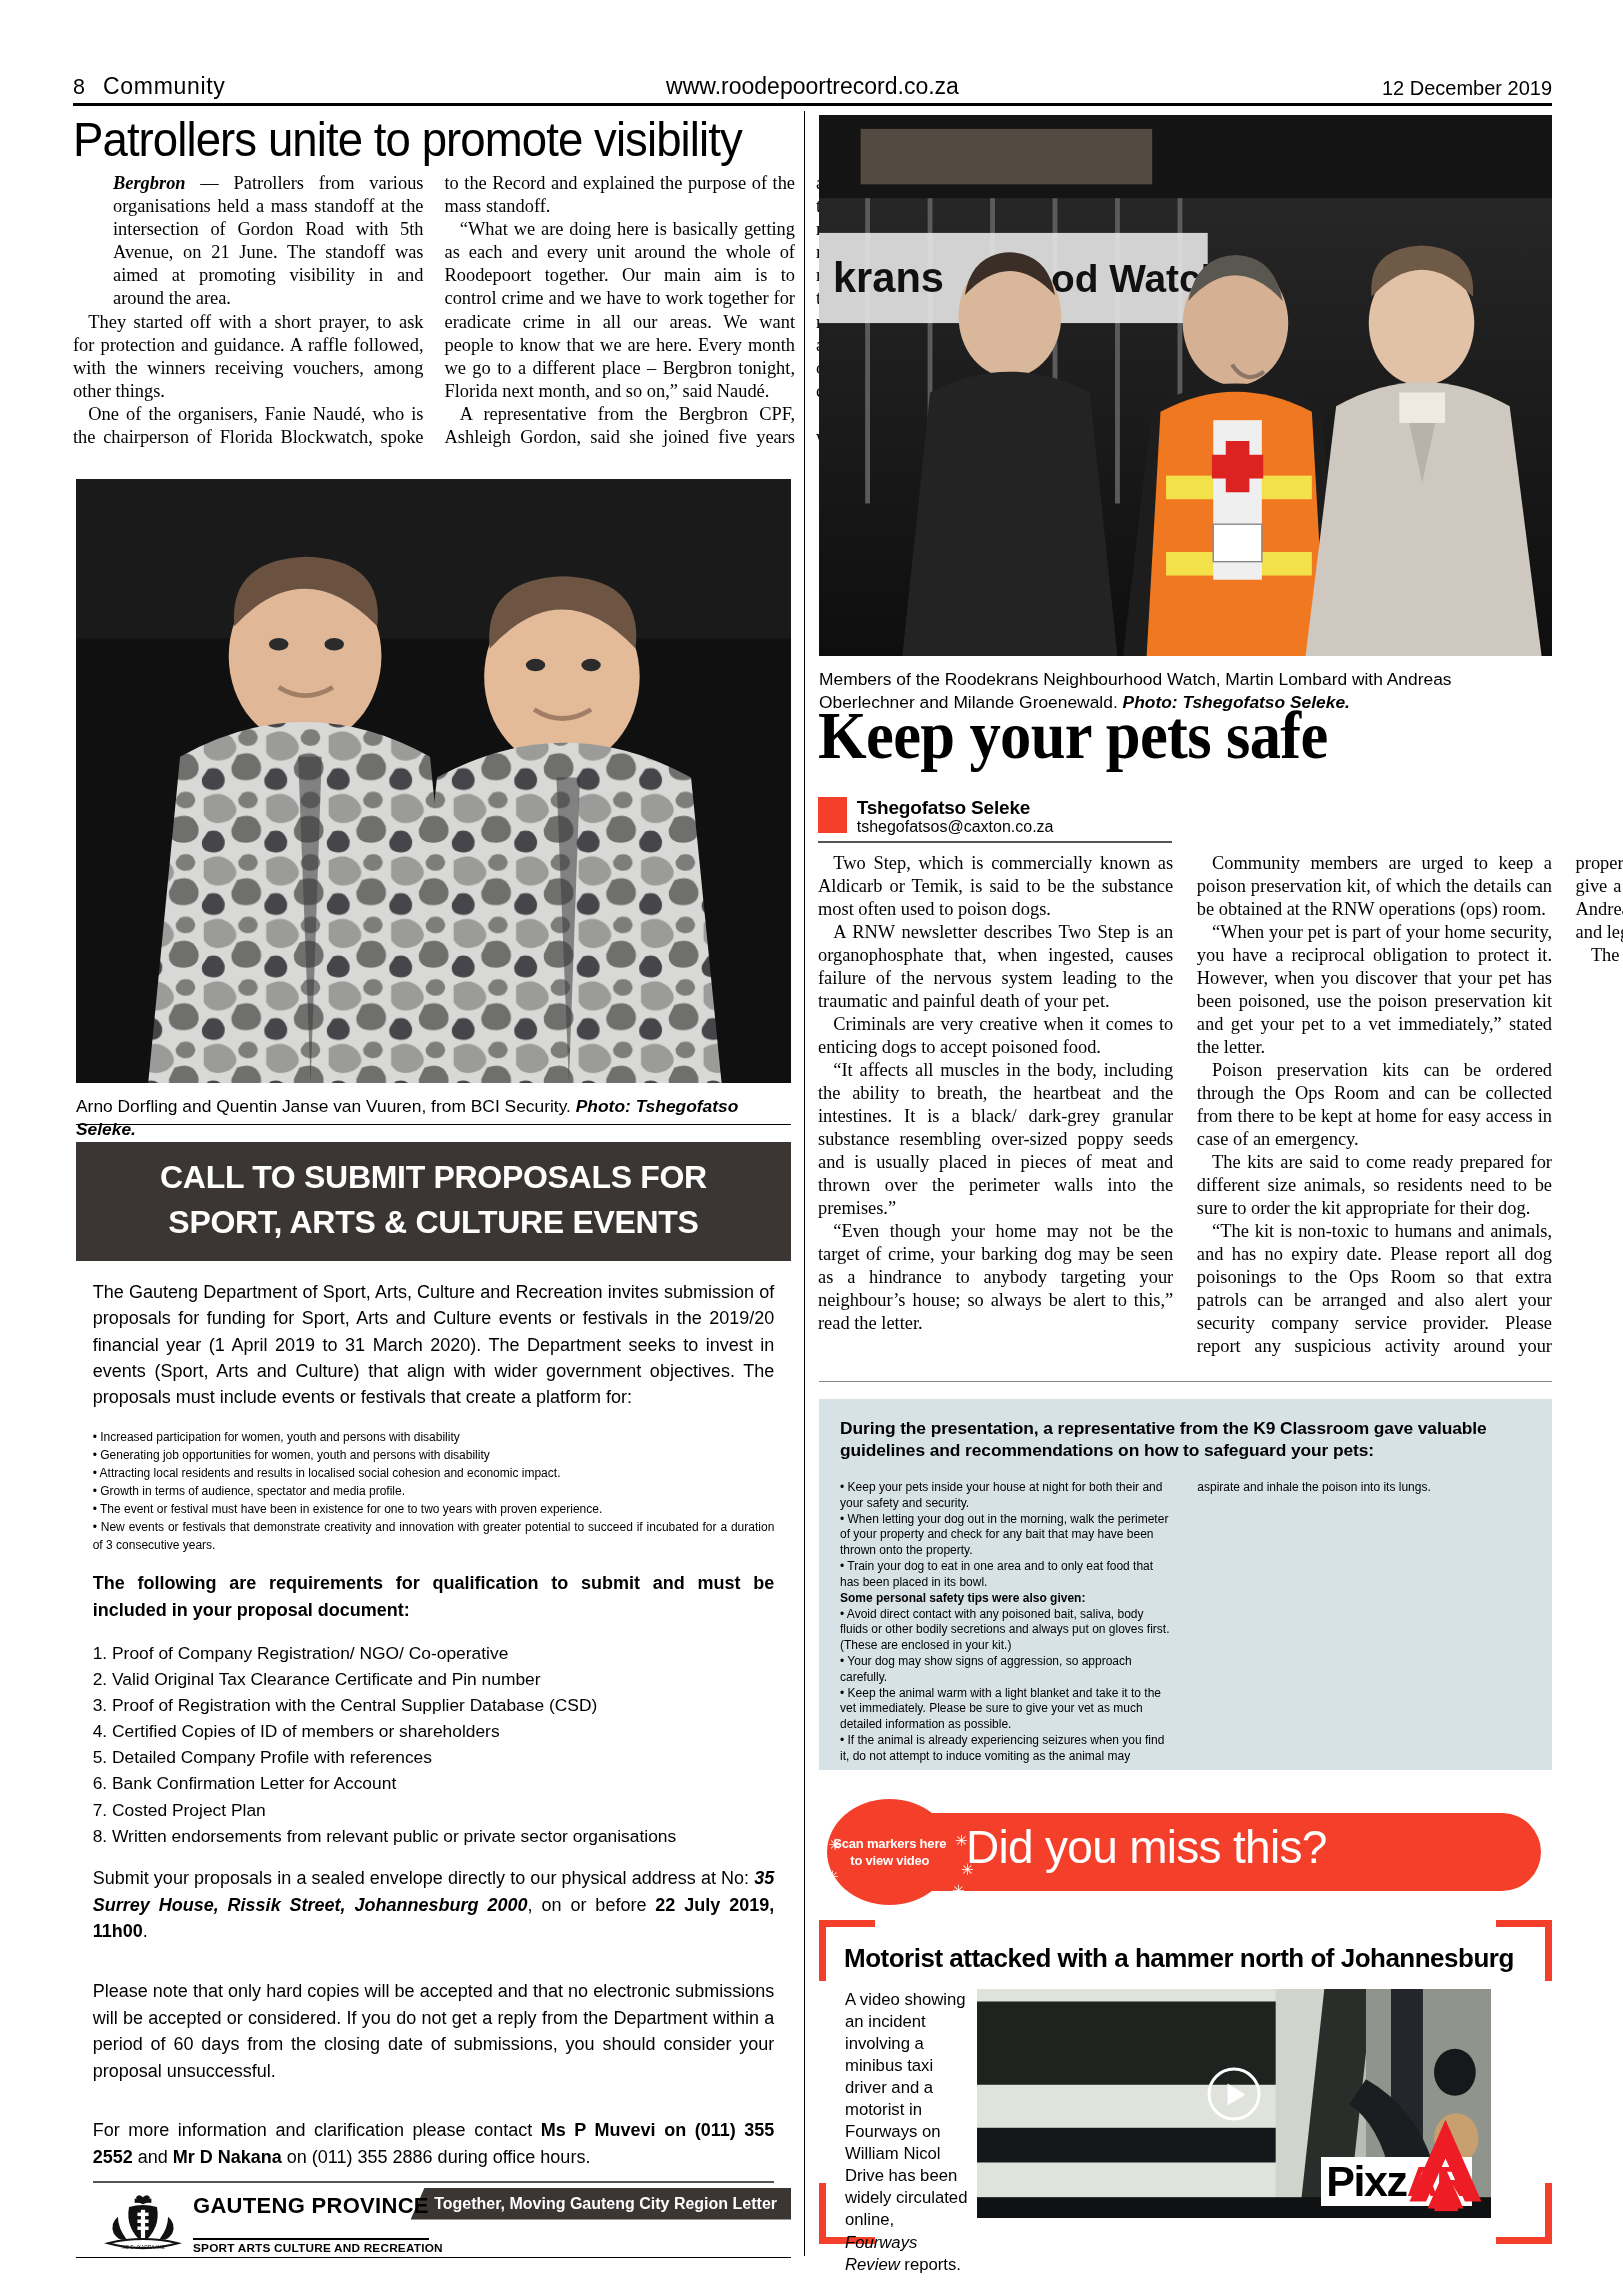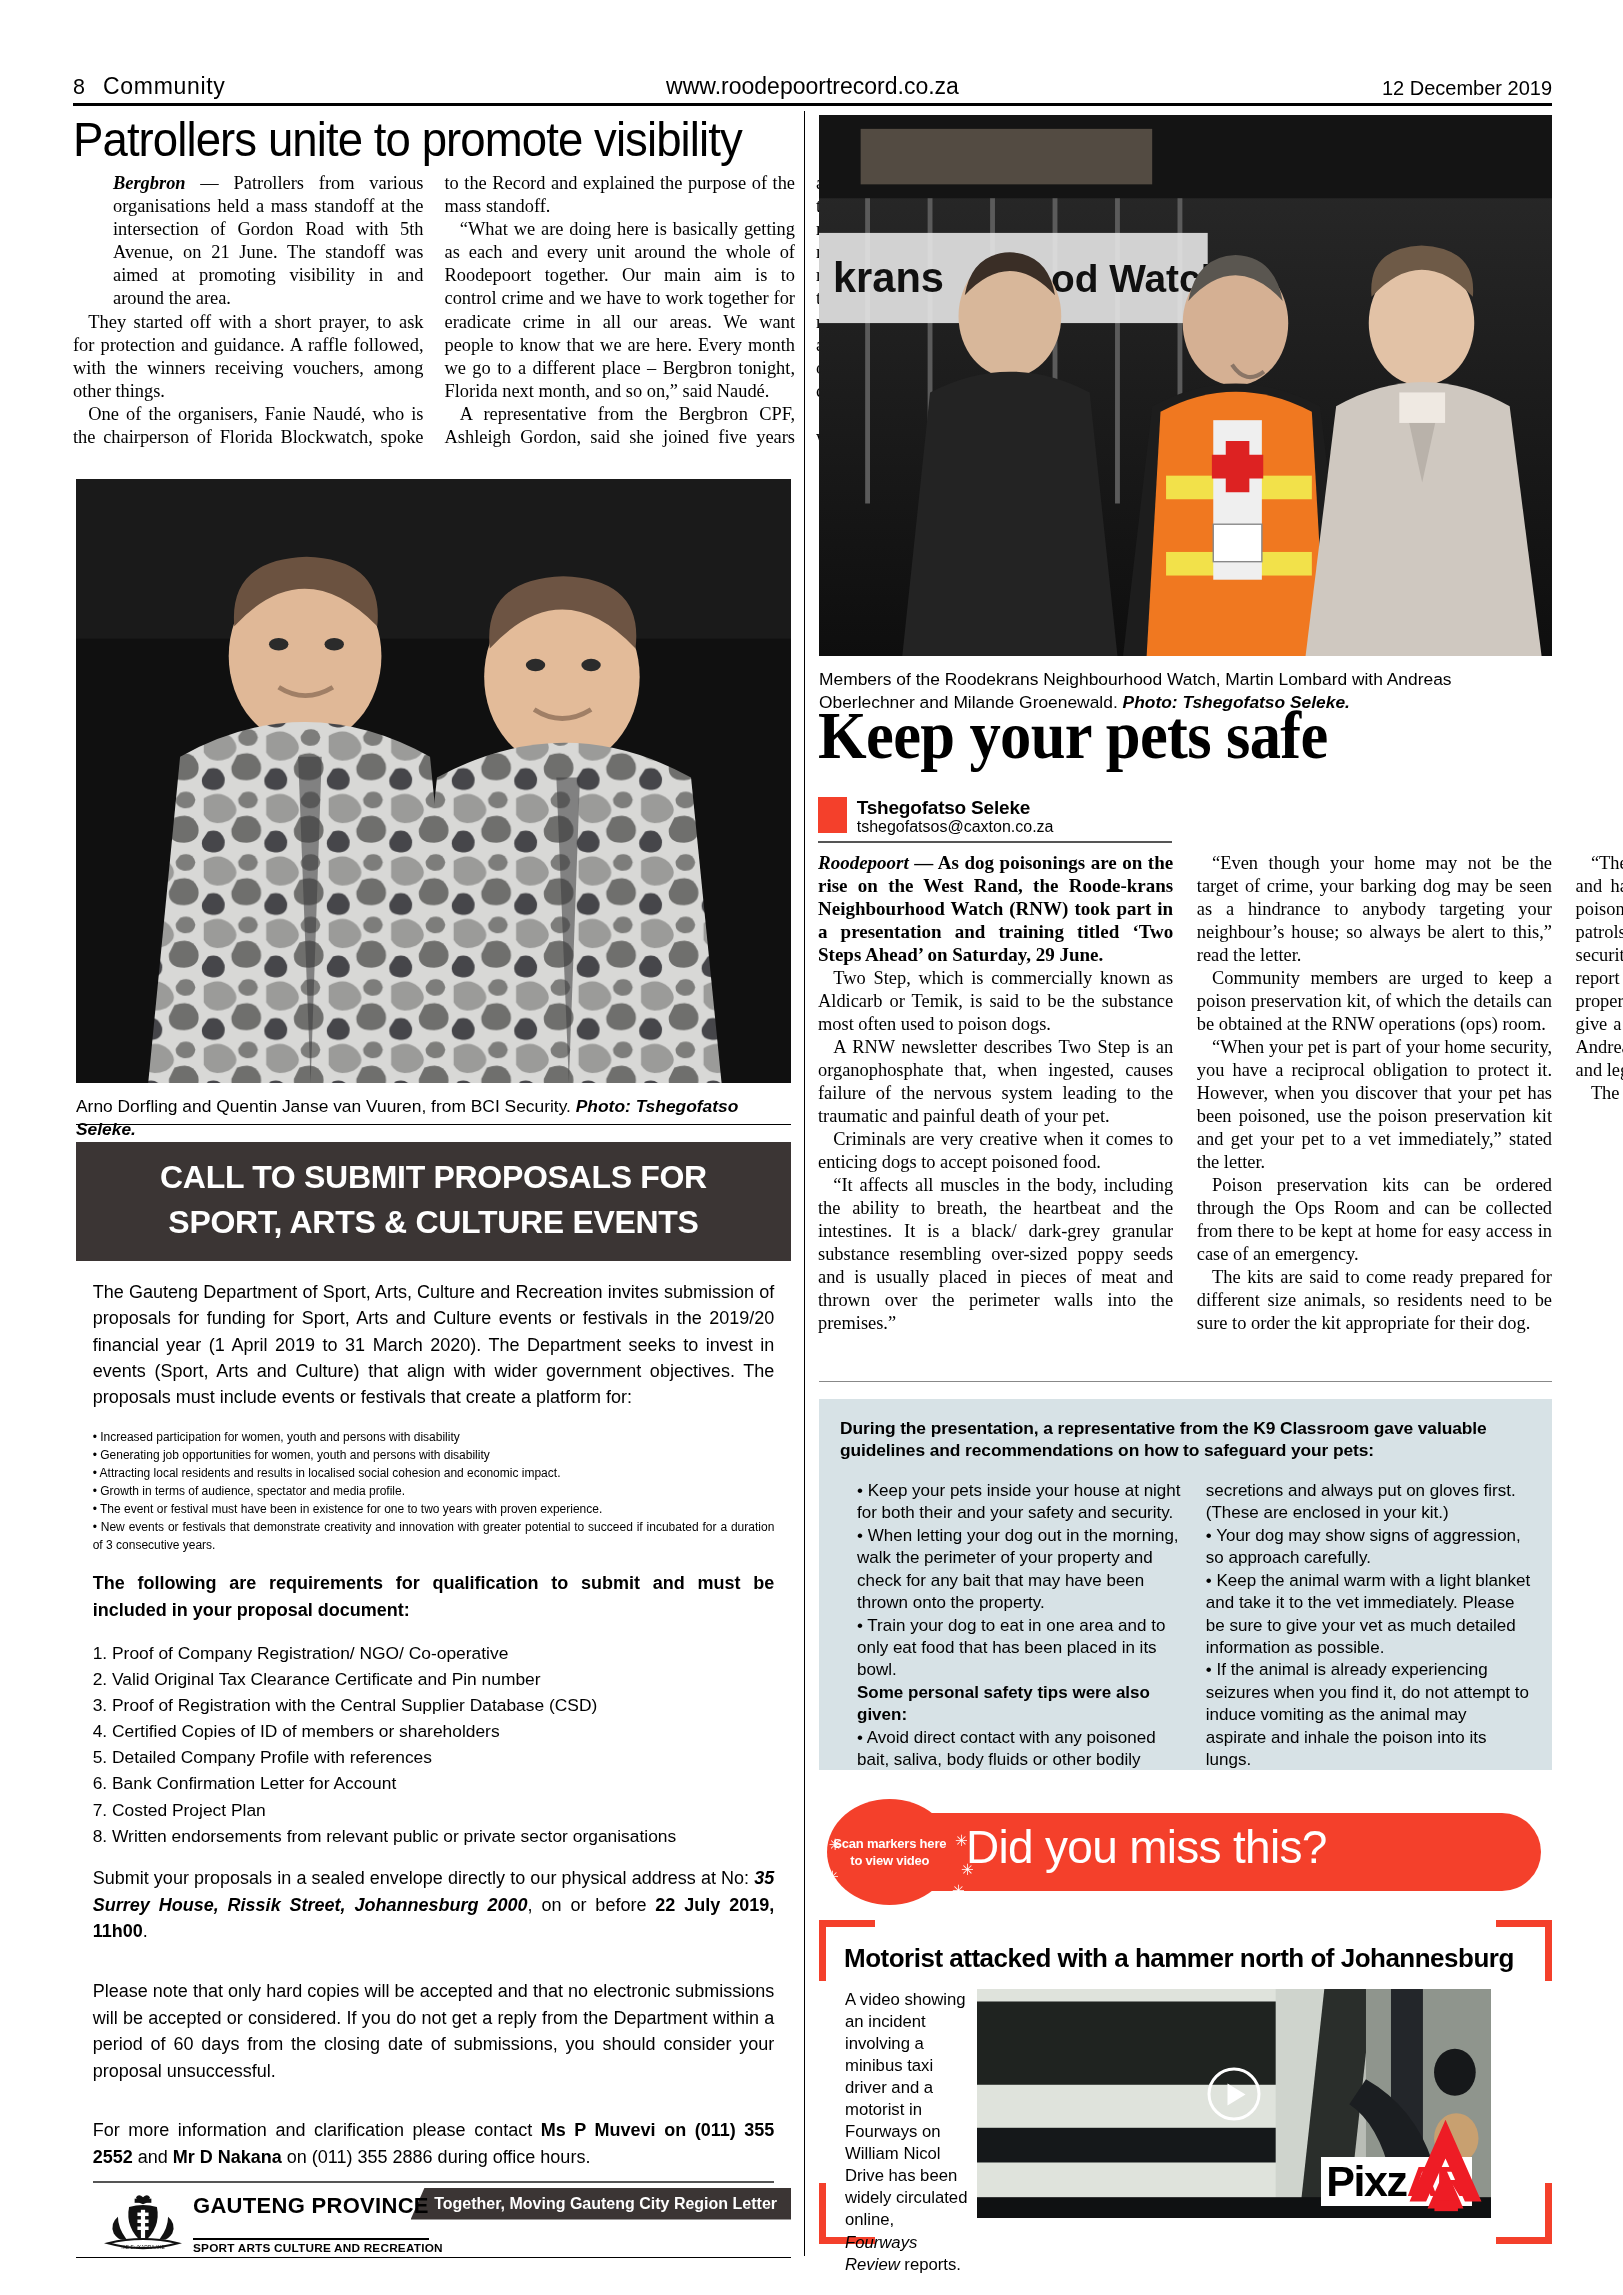--- a/index.html
+++ b/index.html
@@ -85,21 +85,21 @@
   .art2 .dateline { font-weight:bold; font-style:italic; }
 
   
   #tipbox {
     position:absolute; left:819px; top:1399px; width:733px; height:371px;
     background:#d7e2e6; padding:19.4px 21px 14px 21px;
     font-family:"Liberation Sans", sans-serif;
   }
   #tipbox .tb-head { font-size:17.4px; font-weight:bold; line-height:1.25; letter-spacing:-0.1px; }
   #tipbox .tb-cols { margin-top:18px; column-count:2; column-gap:23.6px; column-fill:auto; height:292px;
-                     font-size:17px; line-height:1.32;margin-left:17px; }
+                     font-size:12px; line-height:1.32; }
   #tipbox .tb-cols p { margin:0; }
   #tipbox .tb-cols p.bold { font-weight:bold; }
 
   
   #dymt { position:absolute; left:819px; top:1805px; width:733px; height:97px; }
   #dymt .bar {
     position:absolute; left:76px; top:8.3px; width:646px; height:78px;
     background:#f4402b; border-radius:14px 39px 39px 14px;
   }
   #dymt .bubble {
@@ -306,21 +306,20 @@
   <div class="byline">
     <div class="byline-sq"></div>
     <div class="byline-txt">
       <div class="byline-name">Tshegofatso Seleke</div>
       <div class="byline-mail">tshegofatsos@caxton.co.za</div>
     </div>
   </div>
   <div class="byline-rule"></div>
 
   <div class="art2">
-    <p class="lead"><span class="dateline">Roodepoort</span><span> — </span><span>As dog poisonings are on the rise on the West Rand, the Roode-krans Neighbourhood Watch (RNW) took part in a presentation and training titled ‘Two Steps Ahead’ on Saturday, 29 June.</span></p>
     <p>Two Step, which is commercially known as Aldicarb or Temik, is said to be the substance most often used to poison dogs.</p>
     <p>A RNW newsletter describes Two Step is an organophosphate that, when ingested, causes failure of the nervous system leading to the traumatic and painful death of your pet.</p>
     <p>Criminals are very creative when it comes to enticing dogs to accept poisoned food.</p>
     <p>“It affects all muscles in the body, including the ability to breath, the heartbeat and the intestines. It is a black/ dark-grey granular substance resembling over-sized poppy seeds and is usually placed in pieces of meat and thrown over the perimeter walls into the premises.”</p>
     <p>“Even though your home may not be the target of crime, your barking dog may be seen as a hindrance to anybody targeting your neighbour’s house; so always be alert to this,” read the letter.</p>
     <p>Community members are urged to keep a poison preservation kit, of which the details can be obtained at the RNW operations (ops) room.</p>
     <p>“When your pet is part of your home security, you have a reciprocal obligation to protect it. However, when you discover that your pet has been poisoned, use the poison preservation kit and get your pet to a vet immediately,” stated the letter.</p>
     <p>Poison preservation kits can be ordered through the Ops Room and can be collected from there to be kept at home for easy access in case of an emergency.</p>
     <p>The kits are said to come ready prepared for different size animals, so residents need to be sure to order the kit appropriate for their dog.</p>
     <p>“The kit is non-toxic to humans and animals, and has no expiry date. Please report all dog poisonings to the Ops Room so that extra patrols can be arranged and also alert your security company service provider. Please report any suspicious activity around your property to the Ops Room and where possible give a detailed description of the suspect,” said Andreas Oberlechner, the RNW chairperson and legal adviser.</p>

